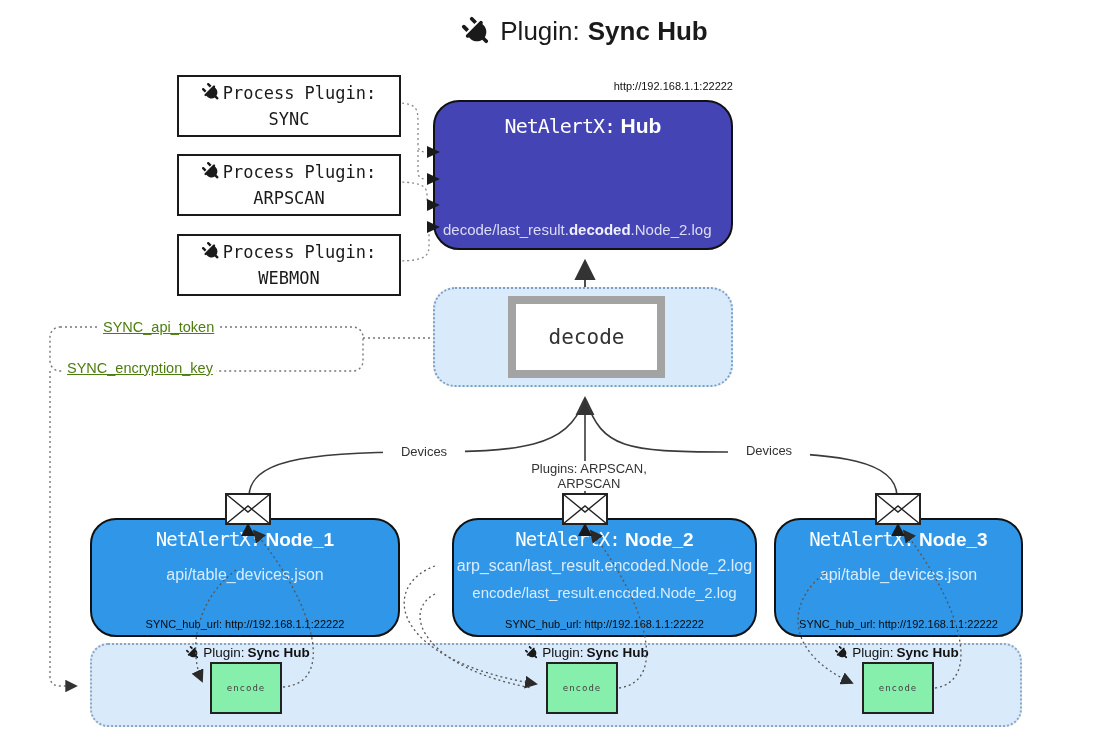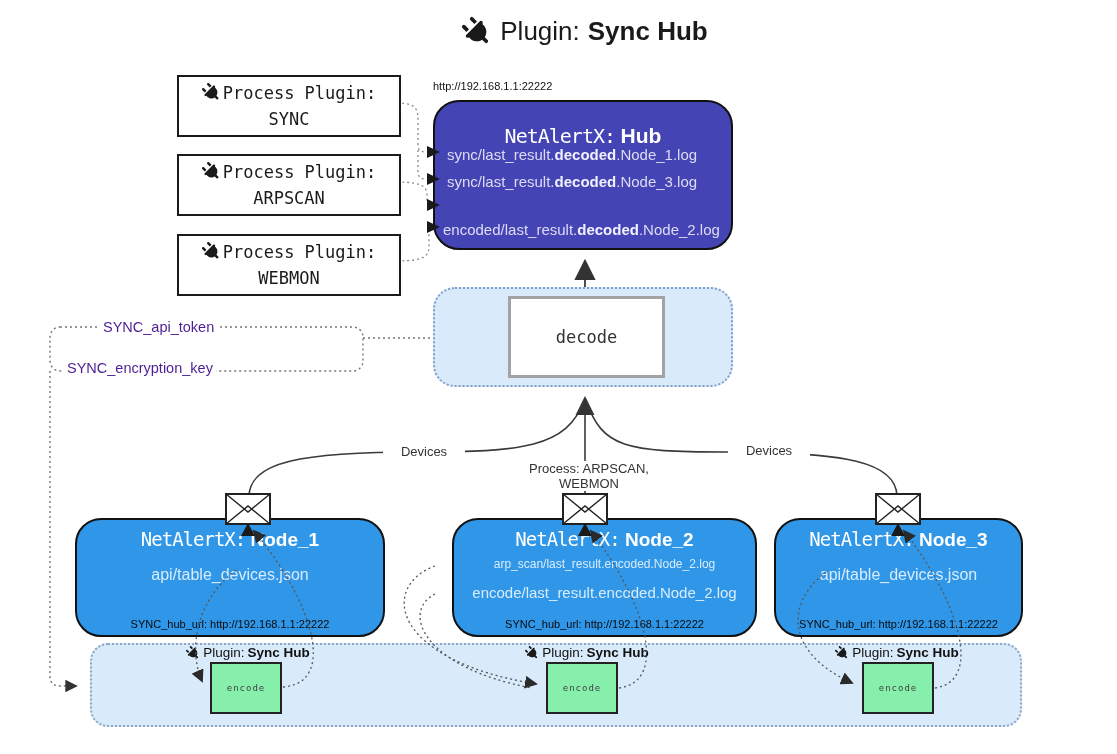--- a/index.html
+++ b/index.html
@@ -22,36 +22,36 @@
   
   .plug{display:inline-flex;align-items:center;}
   .plug svg{transform:rotate(-45deg);fill:#1a1a1a;}
   
   .pbox{left:177px;width:220px;height:58px;background:#fff;border:2px solid #1a1a1a;
         display:flex;flex-direction:column;align-items:center;justify-content:center;
         font-family:"DejaVu Sans Mono","Liberation Mono",monospace;font-size:17px;line-height:1.55;}
   .pbox .l1{display:flex;align-items:center;gap:2px;}
   .pbox .plug svg{width:19px;height:19px;}
   
-  .huburl{left:433px;width:300px;top:80px;text-align:left;font-size:11px;color:#111;}
+  .huburl{left:433px;width:300px;top:80px;text-align:right;font-size:11px;color:#111;}
   .hub{left:433px;top:100px;width:300px;height:150px;background:var(--hub);
        border:2px solid #111;border-radius:26px;box-sizing:border-box;color:#fff;}
-  .hub .htitle{margin-top:22px;text-align:center;font-size:20px;color:#fff;}
+  .hub .htitle{margin-top:12px;text-align:center;font-size:20px;color:#fff;}
   .hub .htitle .mono{letter-spacing:-1px;}
   .hub .htitle b{font-size:21px;}
   .hubrow{position:absolute;left:12px;right:6px;font-size:15px;color:var(--hub-text);white-space:nowrap;}
   .hubrow b{color:#f0f0ff;}
   
   .dpanel{left:433px;top:287px;width:300px;height:100px;background:var(--panel);
           border:2px dotted var(--panel-border);border-radius:22px;box-sizing:border-box;}
-  .dbox{left:508px;top:296px;width:157px;height:82px;background:#fff;border:3px solid #a3a3a3;
+  .dbox{left:508px;top:296px;width:157px;height:82px;background:#fff;border:8px solid #a3a3a3;
         box-sizing:border-box;display:flex;align-items:center;justify-content:center;
-        font-family:"DejaVu Sans Mono","Liberation Mono",monospace;font-size:17px;color:#333;}
-  
-  .setlbl{background:#fff;padding:0 3px;font-size:14.5px;color:#4c1d95;}
+        font-family:"DejaVu Sans Mono","Liberation Mono",monospace;font-size:21px;color:#333;}
+  
+  .setlbl{background:#fff;padding:0 3px;font-size:14.5px;color:#4d7c0f;text-decoration:underline;}
   
   .edgelbl{background:#fff;padding:0 4px;font-size:13px;color:#333;text-align:center;}
   
   .node{background:var(--node);border:2px solid #111;border-radius:26px;box-sizing:border-box;
         top:518px;height:119px;color:#fff;}
   .node .ntitle{margin-top:8px;text-align:center;font-size:19px;}
   .node .ntitle .mono{letter-spacing:-1px;}
   .nfile{position:absolute;left:0;right:0;text-align:center;color:var(--node-text);}
   .nurl{position:absolute;left:0;right:0;bottom:5px;text-align:center;font-size:11px;color:#0a0a0a;}
   
@@ -145,55 +145,49 @@
       </span>
     <span>WEBMON</span>
   </div>
 
   <div class="abs z2 huburl">http://192.168.1.1:22222</div>
   <div class="abs z2 hub">
     <div class="htitle">
       <span class="mono">NetAlertX:</span>
       <b>Hub</b>
     </div>
-    <div class="hubrow" style="top:44px">
-      <span>sync/last_result.</span><b>decoded</b><span>.Node_1.log</span>
-    </div>
-    <div class="hubrow" style="top:71px">
-      <span>sync/last_result.</span><b>decoded</b><span>.Node_3.log</span>
-    </div>
     <div class="hubrow" style="top:119px;left:8px">
-      <span>encoded/last_result.</span><b>decoded</b><span>.Node_2.log</span>
+      <span>decode/last_result.</span><b>decoded</b><span>.Node_2.log</span>
     </div>
   </div>
 
   <div class="abs z2 dpanel"></div>
   <div class="abs z2 dbox">decode</div>
 
   <div class="abs z2 setlbl" style="left:100px;top:319px">SYNC_api_token</div>
   <div class="abs z2 setlbl" style="left:64px;top:360px">SYNC_encryption_key</div>
 
   <div class="abs z2 edgelbl" style="left:383px;top:444px;width:74px">Devices</div>
   <div class="abs z2 edgelbl" style="left:728px;top:443px;width:74px">Devices</div>
-  <div class="abs z2 edgelbl" style="left:498px;top:461px;width:174px">Process: ARPSCAN, WEBMON</div>
-
-  <div class="abs z2 node" style="left:75px;width:310px">
+  <div class="abs z2 edgelbl" style="left:498px;top:461px;width:174px">Plugins: ARPSCAN, ARPSCAN</div>
+
+  <div class="abs z2 node" style="left:90px;width:310px">
     <div class="ntitle">
       <span class="mono">NetAlertX:</span>
       <b>Node_1</b>
     </div>
     <div class="nfile" style="top:46px;font-size:16px">api/table_devices.json</div>
     <div class="nurl">SYNC_hub_url: http://192.168.1.1:22222</div>
   </div>
   <div class="abs z2 node" style="left:452px;width:305px">
     <div class="ntitle">
       <span class="mono">NetAlertX:</span>
       <b>Node_2</b>
     </div>
-    <div class="nfile" style="top:37px;font-size:12px">arp_scan/last_result.encoded.Node_2.log</div>
+    <div class="nfile" style="top:37px;font-size:16px">arp_scan/last_result.encoded.Node_2.log</div>
     <div class="nfile" style="top:64px;font-size:15px">encode/last_result.encoded.Node_2.log</div>
     <div class="nurl">SYNC_hub_url: http://192.168.1.1:22222</div>
   </div>
   <div class="abs z2 node" style="left:774px;width:249px">
     <div class="ntitle">
       <span class="mono">NetAlertX:</span>
       <b>Node_3</b>
     </div>
     <div class="nfile" style="top:46px;font-size:16px">api/table_devices.json</div>
     <div class="nurl">SYNC_hub_url: http://192.168.1.1:22222</div>

